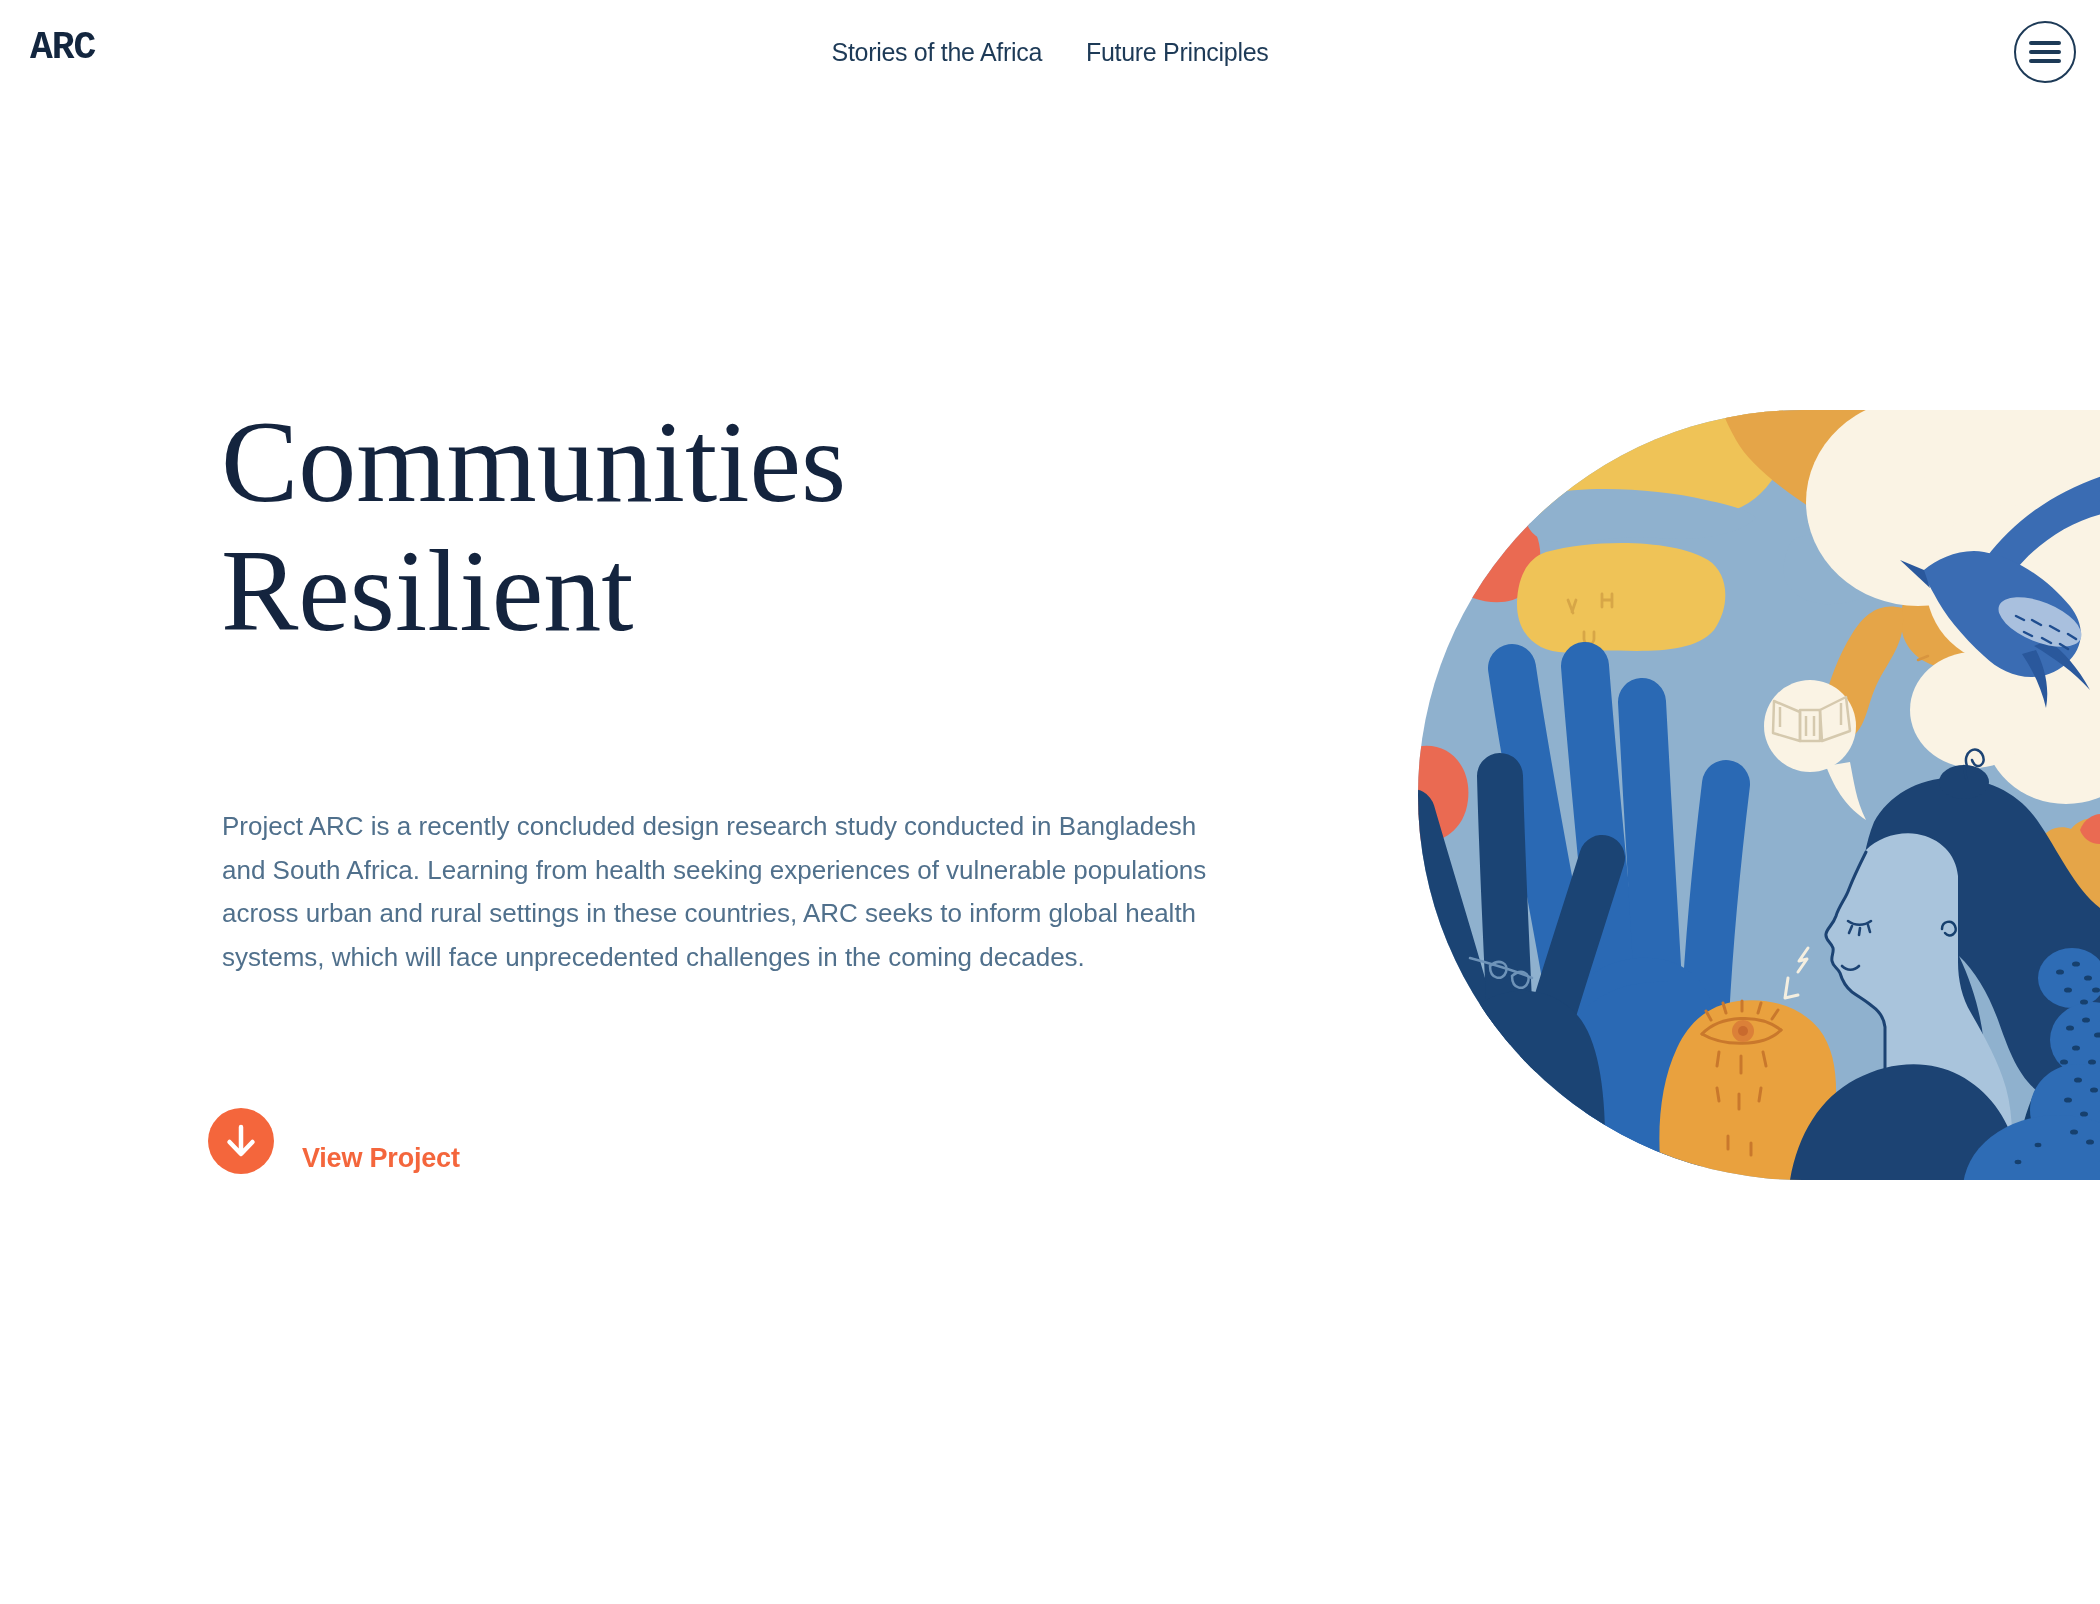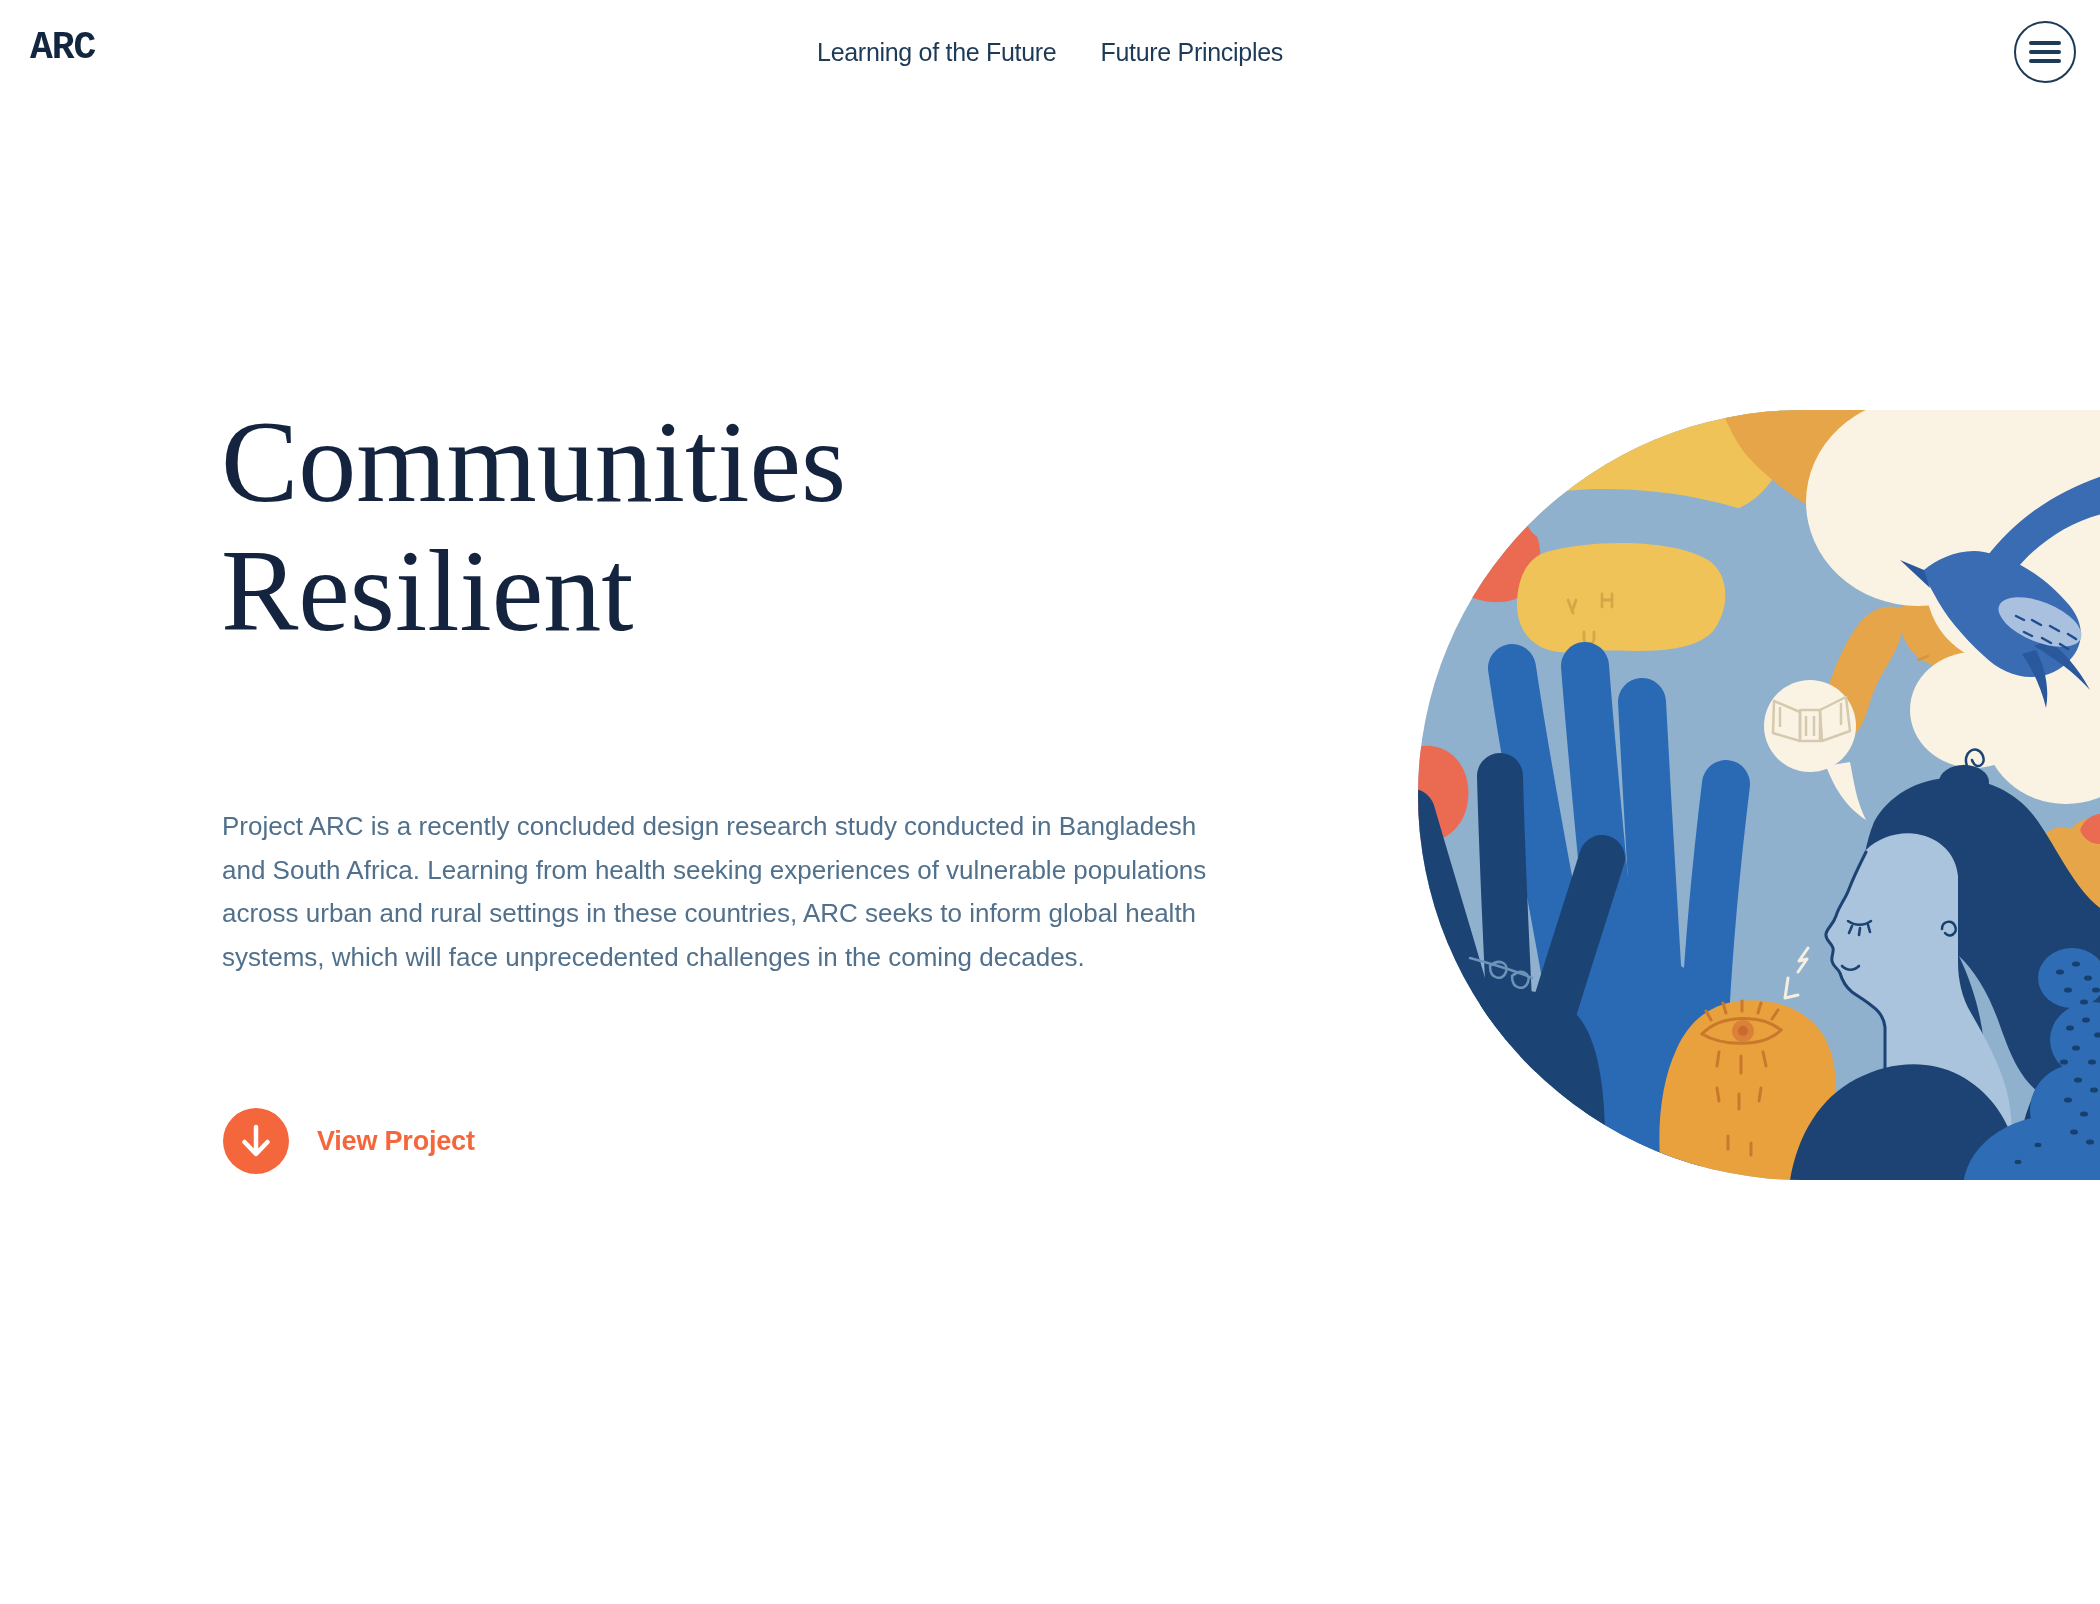--- a/index.html
+++ b/index.html
@@ -37,22 +37,22 @@
     font-family:"Liberation Serif", serif; font-weight:400;
     font-size:116px; line-height:129px; color:#14243e;
   }
   .hero-title span { display:block; }
   .hero-desc {
     position:absolute; left:222px; top:805px; width:990px;
     font-size:26px; line-height:43.5px; color:#50708c;
   }
   
   .cta {
-    position:absolute; left:223px; top:1108px;
-    display:flex; align-items:center; cursor:pointer;
+    position:absolute; left:208px; top:1108px;
+    display:flex; align-items:flex-end; cursor:pointer;
   }
   .cta-circle {
     width:66px; height:66px; border-radius:50%; background:#f4663c;
     display:flex; align-items:center; justify-content:center; flex:0 0 auto;
   }
   .cta-label {
     margin-left:28px; font-size:27px; font-weight:700; color:#f4663c;
     letter-spacing:-0.2px;
   }
   
@@ -63,21 +63,21 @@
   .illustration svg { display:block; width:100%; height:100%; }
 </style>
 </head>
 <body>
 
 <div id="canvas">
 
   <div class="logo">ARC</div>
 
   <nav class="nav">
-    <span class="nav-item">Learning of the Future</span>
+    <span class="nav-item">Stories of the Africa</span>
     <span class="nav-item">Future Principles</span>
   </nav>
 
   <div class="menu-btn">
     <span style="display:contents">
       <span class="bar"></span><span class="bar"></span><span class="bar"></span>
     </span>
   </div>
 
   <h1 class="hero-title">

